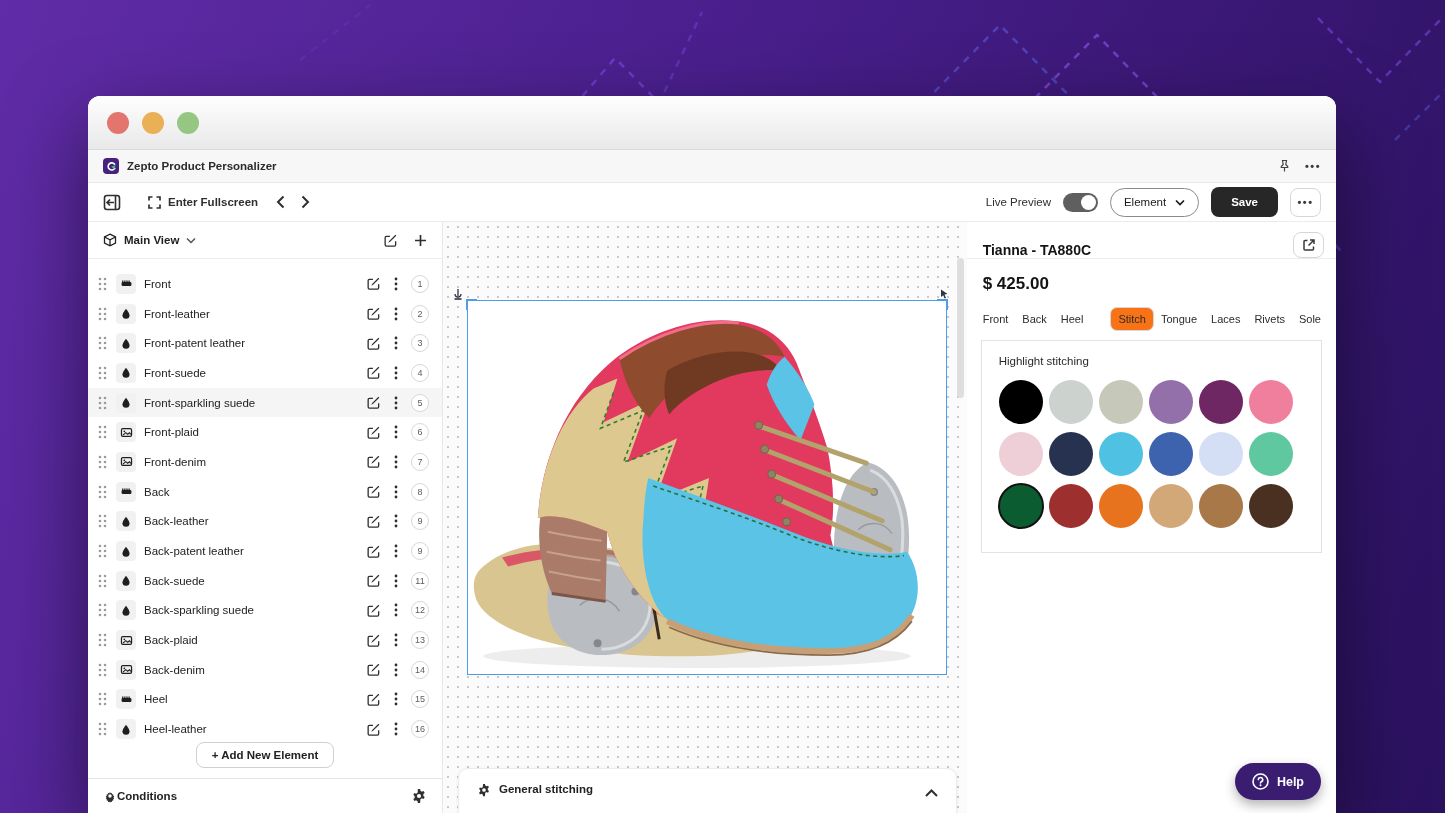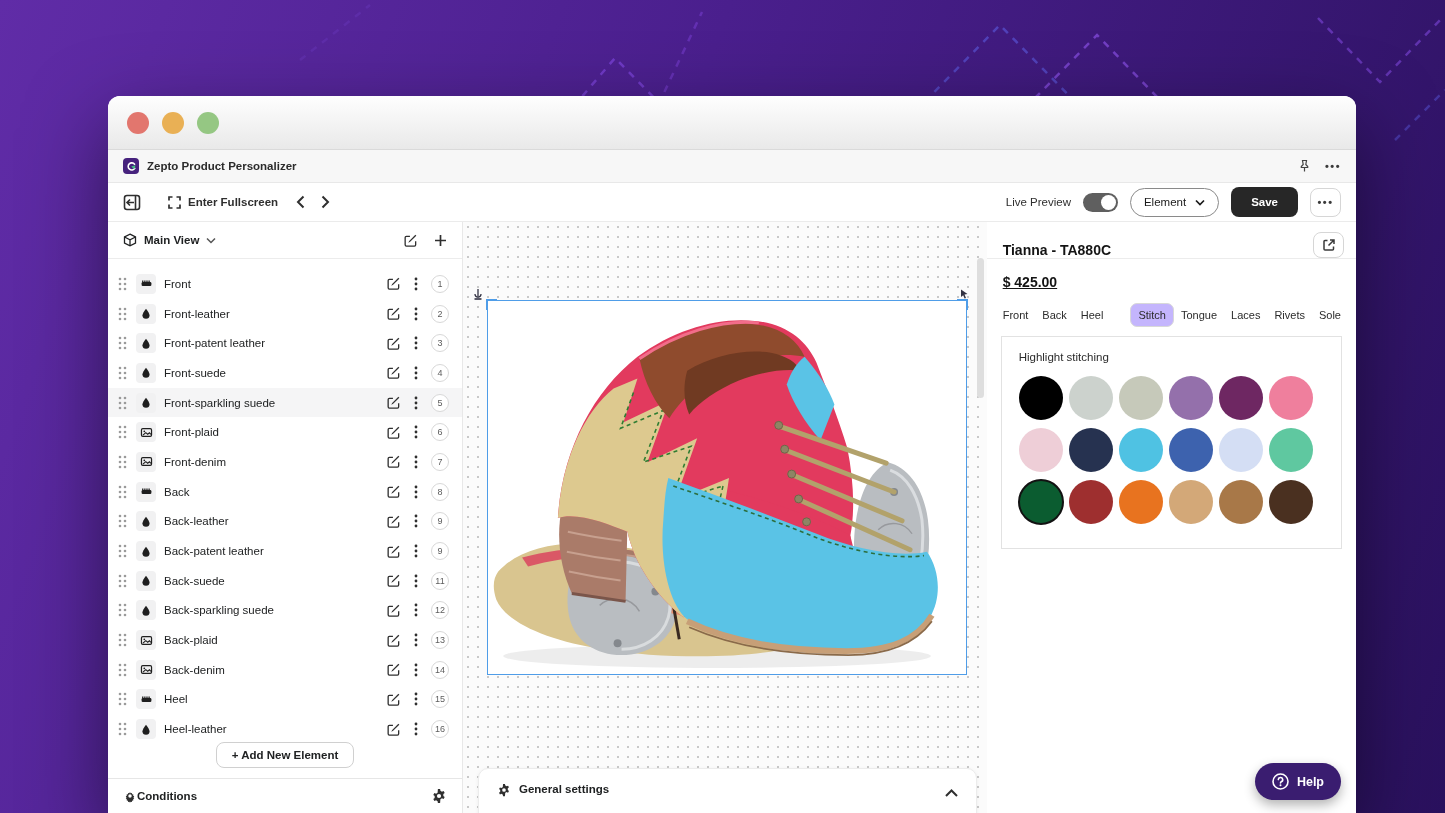--- a/index.html
+++ b/index.html
@@ -1,20 +1,20 @@
 <!DOCTYPE html>
 <html><head>
 <meta charset="utf-8">
 <style>
   * { margin:0; padding:0; box-sizing:border-box; }
   html,body { width:1445px; height:813px; overflow:hidden; font-family:"Liberation Sans", sans-serif; }
   .bg { position:relative; width:1445px; height:813px; background:linear-gradient(110deg,#602ca7 0%,#4a1f8d 42%,#2a115e 100%); overflow:hidden; }
   .bg-pattern { position:absolute; inset:0; pointer-events:none; }
 
-  .window { position:absolute; left:108px; top:96px; width:1248px; height:717px; background:#fff; border-radius:12px 12px 0 0; box-shadow:0 30px 80px rgba(0,0,0,.5); display:flex; flex-direction:column; overflow:hidden; }
+  .window { position:absolute; left:88px; top:96px; width:1248px; height:717px; background:#fff; border-radius:12px 12px 0 0; box-shadow:0 30px 80px rgba(0,0,0,.5); display:flex; flex-direction:column; overflow:hidden; }
 
   
   .titlebar { flex:0 0 54px; background:linear-gradient(#fefefe,#e9e9e9); border-bottom:1px solid #dadada; display:flex; align-items:center; padding-left:19px; gap:13px; }
   .light { width:22px; height:22px; border-radius:50%; }
 
   
   .appbar { flex:0 0 33px; background:#f7f7f7; border-bottom:1px solid #e8e8e8; display:flex; align-items:center; padding:0 15px; gap:8px; }
   .app-icon { width:16px; height:16px; border-radius:4px; background:#46227d; display:flex; align-items:center; justify-content:center; }
   .appbar-title { font-size:11.5px; font-weight:600; color:#2b2b2b; }
   .appbar-right { margin-left:auto; display:flex; align-items:center; gap:14px; color:#444; }
@@ -65,24 +65,24 @@
   .scroll-thumb { position:absolute; right:3px; top:36px; width:7px; height:140px; border-radius:4px; background:#dedede; }
   .gs-bar { position:absolute; left:15px; top:546px; width:499px; height:60px; background:#fff; border:1px solid #ececec; border-radius:10px; box-shadow:0 1px 4px rgba(0,0,0,.06); display:flex; align-items:flex-start; padding:14px 18px 0; gap:8px; }
   .gs-label { font-size:11.5px; font-weight:600; color:#202223; }
   .gs-chevron { margin-left:auto; }
 
   
   .panel { flex:0 0 365px; background:#fff; position:relative; display:flex; flex-direction:column; }
   .panel-head { flex:0 0 37px; border-bottom:1px solid #ececec; display:flex; align-items:flex-end; padding:0 12px 0 16px; }
   .panel-title { flex:1; font-size:14px; font-weight:700; color:#141414; }
   .ext-btn { width:31px; height:26px; border:1px solid #d6d6d6; border-radius:8px; background:#fff; display:flex; align-items:center; justify-content:center; cursor:pointer; }
-  .price { padding:15px 16px 0; font-size:14px; font-weight:700; color:#141414;text-decoration:underline; }
+  .price { padding:15px 16px 0; font-size:17px; font-weight:700; color:#141414; }
   .tabs { display:flex; align-items:center; padding:13px 8px 0 9px; }
   .tab { font-size:11px; color:#2b2b2b; padding:5px 7px; cursor:pointer; white-space:nowrap; }
-  .tab.active { border:1px solid #d8d8d8; border-radius:7px; background:#c4b5fd;margin-left:20px; }
+  .tab.active { border:1px solid #d8d8d8; border-radius:7px; background:#f97316;margin-left:20px; }
   .swatch-box { margin:9px 14px 0; border:1px solid #e2e2e2; padding:14px 17px 24px; background:#fff; }
   .swatch-title { font-size:11.5px; color:#2b2b2b; margin-bottom:13px; }
   .swatch-grid { display:grid; grid-template-columns:repeat(6,44px); gap:8px 6px; }
   .swatch { width:44px; height:44px; border-radius:50%; cursor:pointer; }
   .swatch.selected { outline:2.5px solid #121212; outline-offset:-1px; }
   .help-btn { position:absolute; right:15px; bottom:13px; height:37px; border:none; border-radius:19px; background:#3a1d70; color:#fff; display:flex; align-items:center; gap:8px; padding:0 17px; font-size:12.5px; font-weight:700; cursor:pointer; box-shadow:0 5px 12px rgba(0,0,0,.3); }
 </style>
 </head>
 <body>
 
@@ -875,21 +875,21 @@
           </svg>
         </div>
 
         <span class="scroll-thumb"></span>
 
         <div class="gs-bar">
           <svg width="14" height="14" viewBox="0 0 16 16" fill="#2f2f2f">
               <path d="M6.9 1 h2.2 l0.3 1.8 a5.3 5.3 0 0 1 1.5 0.9 l1.7-0.7 1.1 1.9 -1.4 1.2 a5.3 5.3 0 0 1 0 1.8 l1.4 1.2 -1.1 1.9 -1.7-0.7 a5.3 5.3 0 0 1 -1.5 0.9 L9.1 15 H6.9 l-0.3-1.8 a5.3 5.3 0 0 1 -1.5-0.9 l-1.7 0.7 -1.1-1.9 1.4-1.2 a5.3 5.3 0 0 1 0-1.8 L2.3 6.9 3.4 5 l1.7 0.7 a5.3 5.3 0 0 1 1.5-0.9 Z"></path>
               <circle cx="8" cy="8" r="2.1" fill="#fff"></circle>
             </svg>
-          <span class="gs-label">General settings</span>
+          <span class="gs-label">General stitching</span>
           <span class="gs-chevron">
             <svg width="13" height="8" viewBox="0 0 13 8" fill="none" stroke="#2f2f2f" stroke-width="2">
                 <path d="M1 7 L6.5 1.5 L12 7"></path>
               </svg>
           </span>
         </div>
       </main>
 
       <section class="panel">
         <div class="panel-head">

